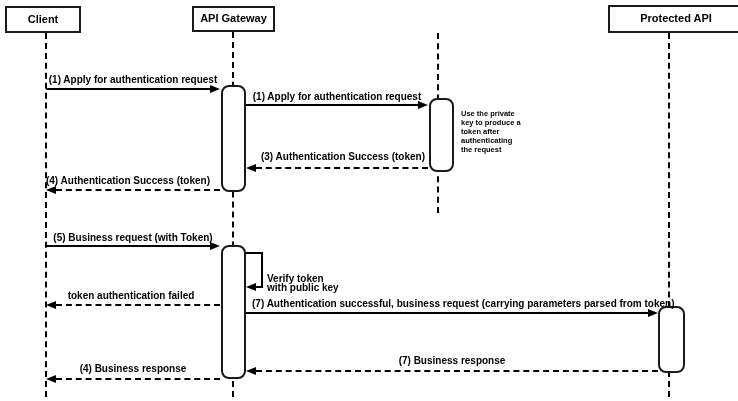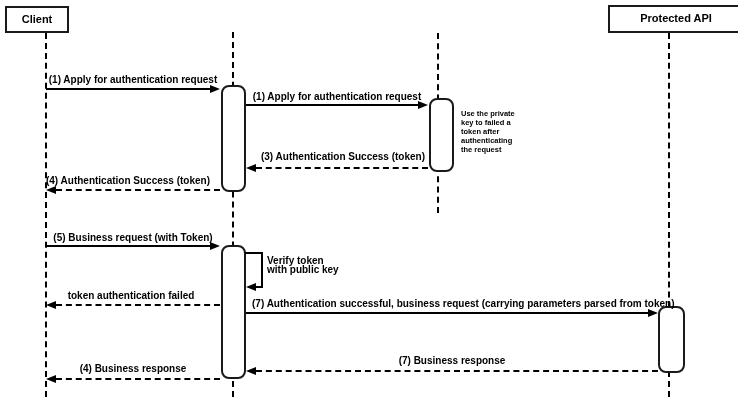--- a/index.html
+++ b/index.html
@@ -67,21 +67,22 @@
 </head>
 <body>
 
 <div id="canvas">
 
   <div class="lifeline" style="left:45px;top:33px;height:364px"></div>
   <div class="lifeline" style="left:232px;top:32px;height:365px"></div>
   <div class="lifeline" style="left:437px;top:33px;height:180px"></div>
   <div class="lifeline" style="left:668px;top:33px;height:364px"></div>
 
-  <div class="participant" style="left:5px;top:6px;width:64px;height:27px">Client</div>
+  <div class="participant" style="left:5px;top:6px;width:76px;height:27px">Client</div>
+  <div class="participant" style="left:192px;top:6px;width:83px;height:26px">API Gateway</div>
   <div class="participant" style="left:608px;top:5px;width:136px;height:28px">Protected API</div>
 
   <div class="activation" style="left:221px;top:85px;width:25px;height:107px"></div>
   <div class="activation" style="left:429px;top:98px;width:25px;height:74px"></div>
   <div class="activation" style="left:221px;top:245px;width:25px;height:134px"></div>
   <div class="activation" style="left:658px;top:306px;width:27px;height:67px"></div>
 
   <div>
     <div class="msg-label" style="left:33px;top:75px;width:200px">(1) Apply for authentication request</div>
     <div class="line solid" style="left:46px;top:88px;width:164px"></div>
@@ -100,37 +101,37 @@
     <div class="ah-left" style="left:246px;top:164px"></div>
   </div>
 
   <div>
     <div class="msg-label" style="left:28px;top:176px;width:200px">(4) Authentication Success (token)</div>
     <div class="line dashed" style="left:56px;top:189px;width:164px"></div>
     <div class="ah-left" style="left:46px;top:186px"></div>
   </div>
 
   <div class="note-text" style="left:461px;top:109px;width:80px">Use the private
-key to failed a
+key to produce a
 token after
 authenticating
 the request</div>
 
   <div>
     <div class="msg-label" style="left:33px;top:233px;width:200px">(5) Business request (with Token)</div>
     <div class="line solid" style="left:46px;top:245px;width:164px"></div>
     <div class="ah-right" style="left:210px;top:242px"></div>
   </div>
 
   <div>
     <div class="line solid" style="left:245px;top:252px;width:18px"></div>
     <div class="vline" style="left:261px;top:252px;height:35px"></div>
     <div class="line solid" style="left:256px;top:286px;width:7px"></div>
     <div class="ah-left" style="left:246px;top:283px"></div>
-    <div class="msg-label left" style="left:267px;top:256px;width:80px">Verify token
+    <div class="msg-label left" style="left:267px;top:274px;width:80px">Verify token
 with public key</div>
   </div>
 
   <div>
     <div class="msg-label" style="left:31px;top:291px;width:200px">token authentication failed</div>
     <div class="line dashed" style="left:56px;top:304px;width:164px"></div>
     <div class="ah-left" style="left:46px;top:301px"></div>
   </div>
 
   <div>

